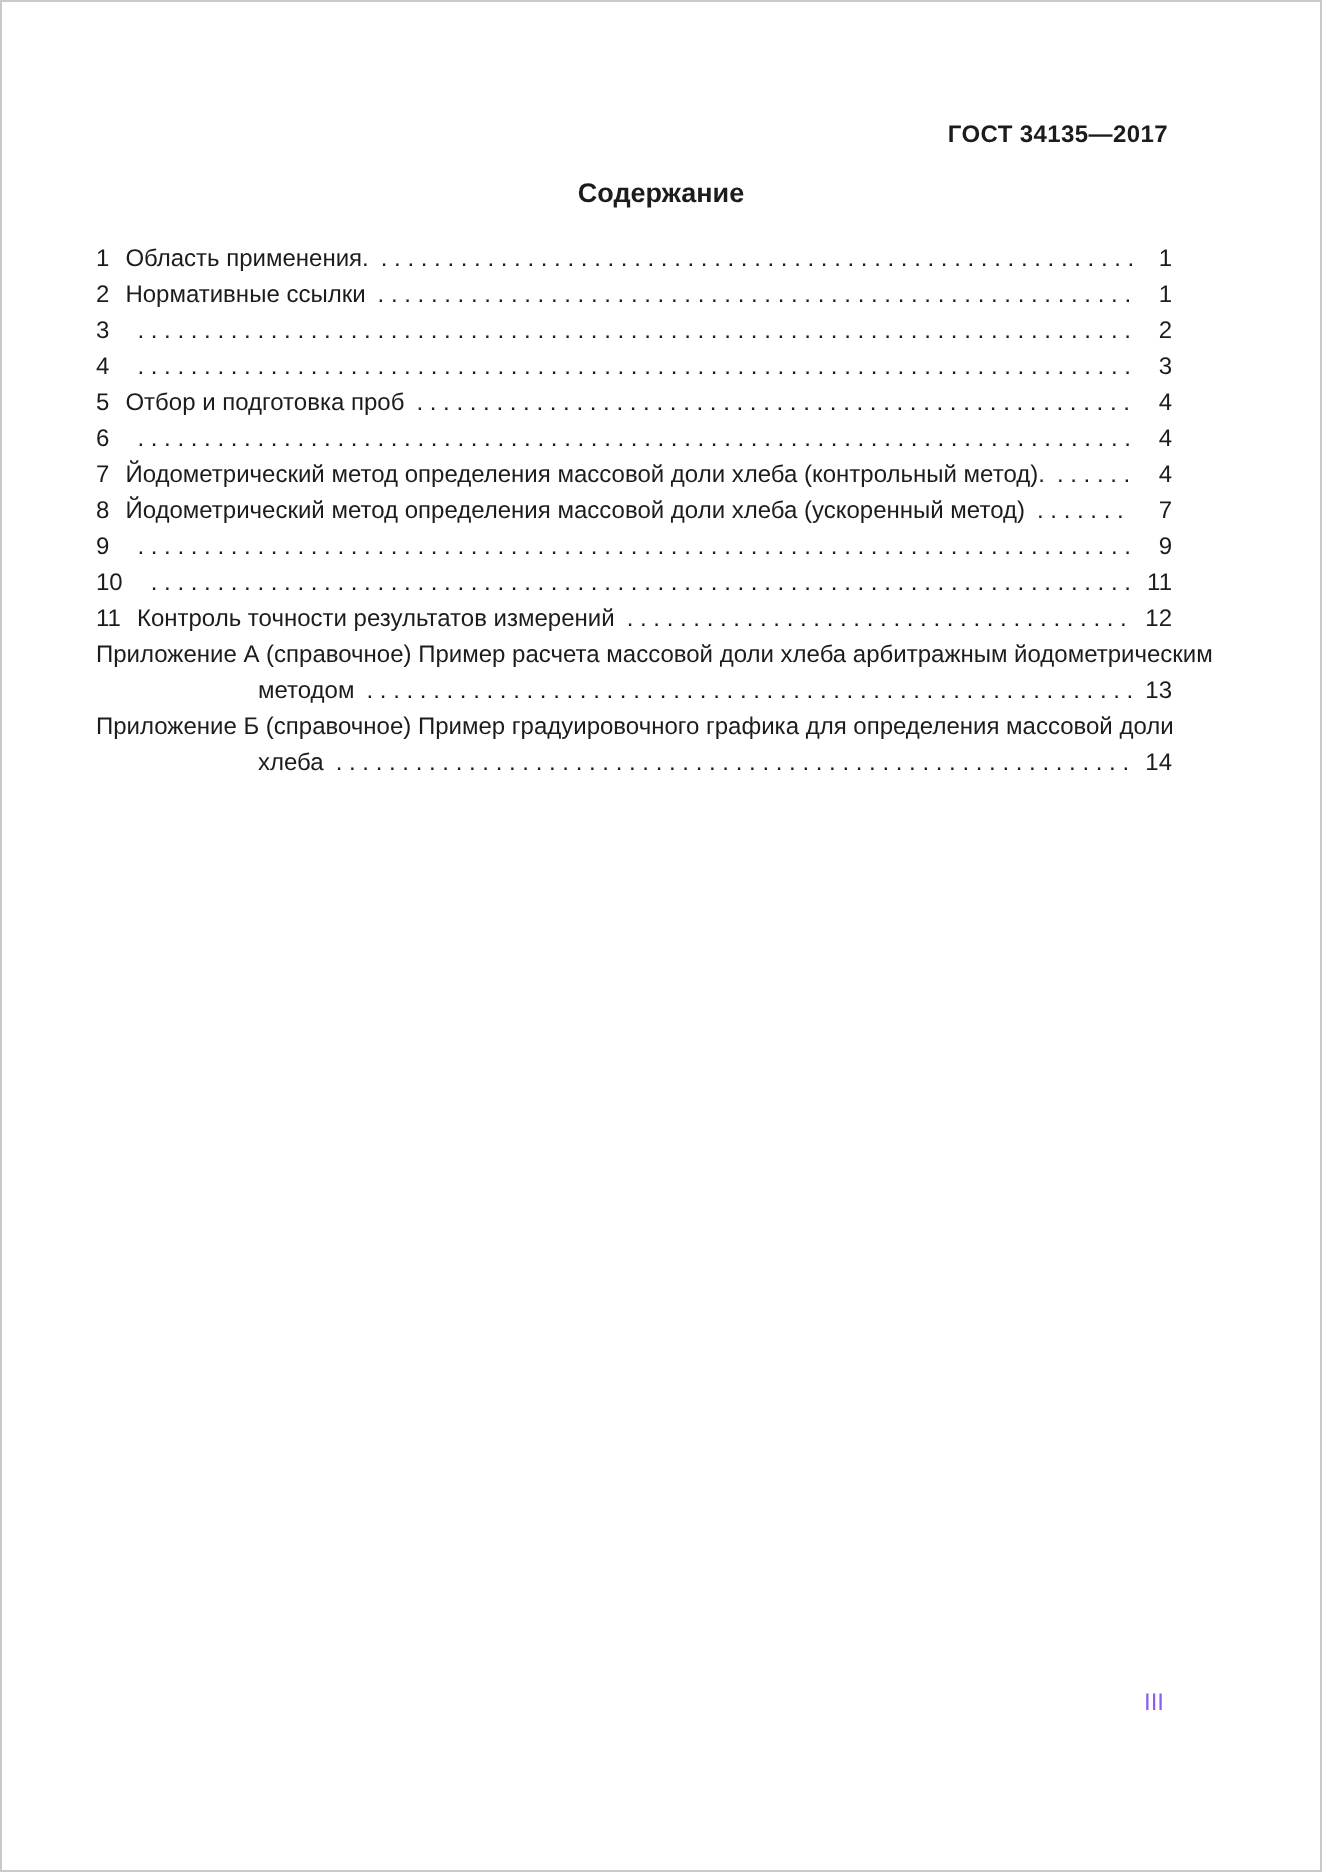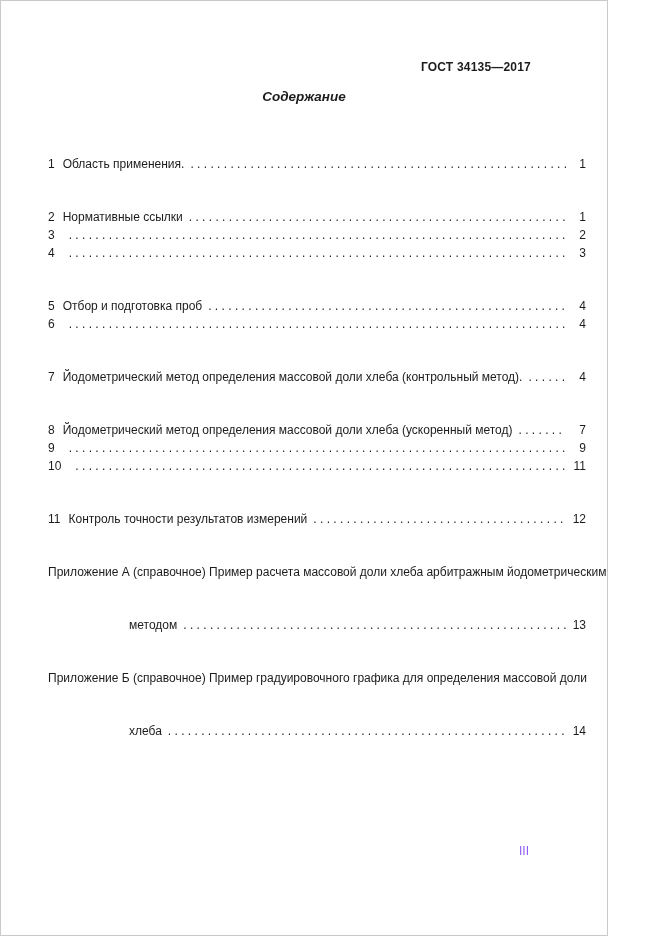--- a/index.html
+++ b/index.html
@@ -3,21 +3,21 @@
 <meta charset="utf-8">
 <style>
   html, body {
     margin: 0;
     padding: 0;
     background: #ffffff;
     font-family: "Liberation Sans", sans-serif;
   }
   .page {
     position: relative;
-    width: 608px;
+    width: 661px;
     height: 936px;
     box-sizing: border-box;
     background: #ffffff;
     border: 1px solid #c9c9c9;
     color: #1c1c1c;
     overflow: hidden;
   }
   .doc-code {
     position: absolute;
     top: 59px;
@@ -28,41 +28,39 @@
   }
   .toc-title {
     position: absolute;
     top: 88px;
     left: 0;
     width: 100%;
     margin: 0;
     text-align: center;
     font-size: 13.5px;
     font-weight: bold;
-    font-style: italic;
   }
   .toc {
     position: absolute;
     top: 119px;
     left: 47px;
     width: 538px;
     font-size: 12px;
   }
   .row {
     display: flex;
     align-items: baseline;
     line-height: 18px;
     white-space: nowrap;
   }
   .num {
     margin-right: 8px;
   }
   .txt {
     flex: 0 0 auto;
-    margin-top: 35px;
   }
   .leader {
     flex: 1 1 auto;
     overflow: hidden;
     white-space: nowrap;
     margin: 0 4px 0 6px;
     min-width: 10px;
   }
   .leader::after {
     content: ". . . . . . . . . . . . . . . . . . . . . . . . . . . . . . . . . . . . . . . . . . . . . . . . . . . . . . . . . . . . . . . . . . . . . . . . . . . . . . . . . . . . . . . . . . . . . . . .";

